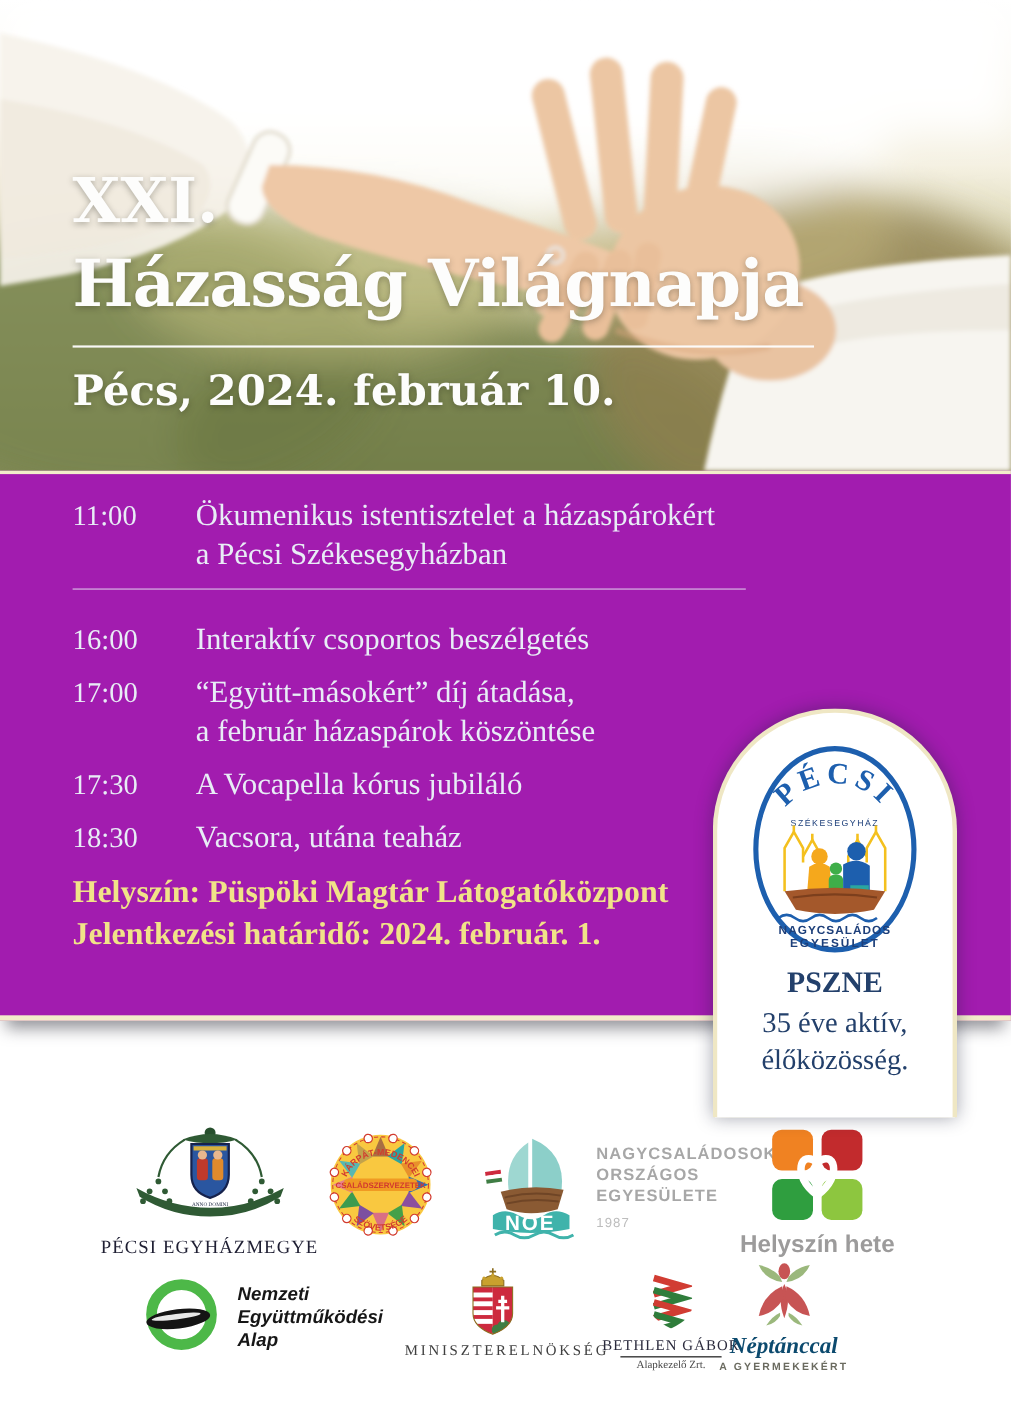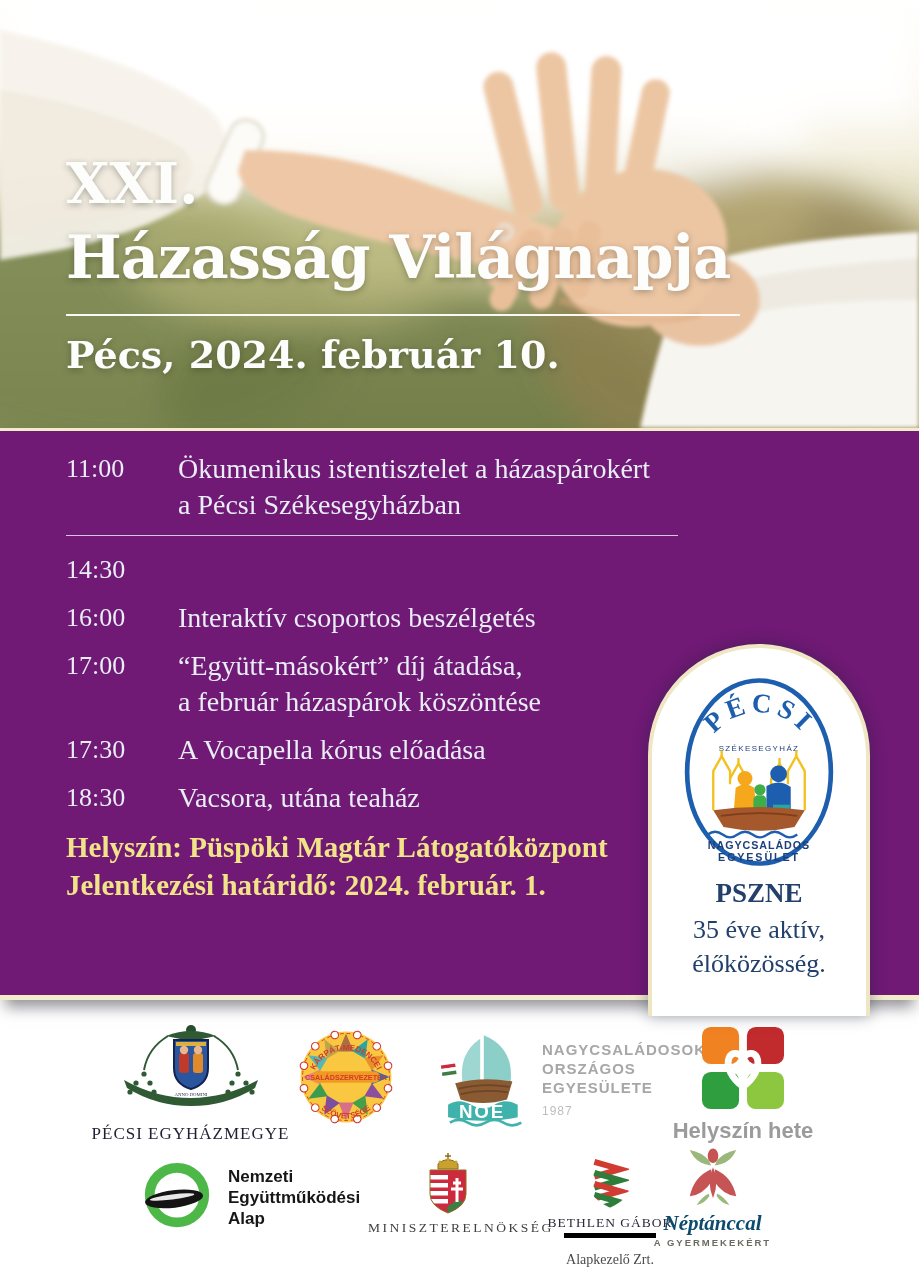--- a/index.html
+++ b/index.html
@@ -10,22 +10,22 @@
   .hero{position:absolute;left:0;top:0;width:919px;height:428px;overflow:hidden;}
   .hero svg{display:block;width:100%;height:100%;}
   .hero-text{position:absolute;left:66px;top:154px;color:#fdfdfc;z-index:3;
              text-shadow:0 2px 6px rgba(40,40,30,.35);}
   .edition{font-family:"DejaVu Serif","Liberation Serif",serif;font-weight:700;font-size:56px;line-height:58px;}
   .title{font-family:"DejaVu Serif","Liberation Serif",serif;font-weight:700;font-size:59px;line-height:64px;margin-top:14px;letter-spacing:-1px;}
   .rule{margin-top:24px;width:674px;height:2px;background:#fefefe;opacity:.95;}
   .date{font-family:"DejaVu Serif","Liberation Serif",serif;font-weight:700;font-size:38px;margin-top:16px;}
 
   
-  .panel{position:absolute;left:0;top:428px;width:919px;height:572px;box-sizing:border-box;
-         background:#701a75;border-top:3px solid #f2ecca;border-bottom:5px solid #f2ecca;
+  .panel{position:absolute;left:0;top:428px;width:919px;height:500px;box-sizing:border-box;
+         background:#a21caf;border-top:3px solid #f2ecca;border-bottom:5px solid #f2ecca;
          box-shadow:0 12px 14px -5px rgba(70,70,80,.6);z-index:1;}
   .sched{padding:20px 0 0 66px;color:#e8edf6;}
   .row{display:grid;grid-template-columns:112px 560px;margin-bottom:12px;}
   .time{font-size:26px;line-height:36px;}
   .sched-text{font-size:28px;line-height:36px;white-space:pre-line;}
   .divider{width:612px;height:1px;background:rgba(235,240,248,.8);margin:12px 0 16px 0;}
   .info{margin-top:12px;color:#f1e388;font-weight:700;font-size:29px;line-height:38px;}
 
   
   .arch{position:absolute;left:648px;top:644px;width:222px;height:372px;box-sizing:border-box;
@@ -43,21 +43,21 @@
   .pe-caption{margin-top:6px;font-size:17px;letter-spacing:1px;color:#1f1f33;}
   .noe-flex{display:flex;align-items:flex-start;gap:10px;text-align:left;}
   .noe-lines{margin-top:12px;font-family:"Liberation Sans",sans-serif;font-weight:700;
              font-size:15px;line-height:19px;color:#a7a7a7;letter-spacing:1px;}
   .noe-year{margin-top:5px;font-weight:400;font-size:12px;color:#bdbdbd;}
   .hh-caption{margin-top:8px;font-family:"Liberation Sans",sans-serif;font-weight:700;font-size:22px;color:#9c9b9b;}
   .nea-flex{display:flex;align-items:center;gap:14px;text-align:left;}
   .nea-lines{font-family:"Liberation Sans",sans-serif;font-weight:700;font-size:17px;line-height:21px;color:#161616;}
   .me-caption{margin-top:4px;font-size:13.5px;letter-spacing:2.5px;color:#3f3f3f;}
   .bg-caption{margin-top:5px;font-size:13.5px;letter-spacing:1px;color:#2a2a3c;}
-  .bg-sub{margin:2px auto 0 auto;padding-top:14px;border-top:5px solid #000000;width:92px;font-size:14px;color:#4a4a4a;}
+  .bg-sub{margin:2px auto 0 auto;padding-top:2px;border-top:1px solid #000000;width:92px;font-size:10px;color:#4a4a4a;}
   .nt-caption{margin-top:3px;font-style:italic;font-weight:700;font-size:21px;color:#0c4a6e;}
   .nt-sub{margin-top:1px;font-family:"Liberation Sans",sans-serif;font-weight:700;font-size:9.5px;letter-spacing:2px;color:#6b6b60;}
 </style>
 </head>
 <body>
 
 <div class="poster">
 
   <div class="hero">
     <svg viewBox="0 0 919 428" preserveAspectRatio="none">
@@ -120,34 +120,33 @@
 
   <div class="panel">
     <div class="sched">
       <div class="row">
         <div class="time">11:00</div>
         <div class="sched-text">Ökumenikus istentisztelet a házaspárokért
 a Pécsi Székesegyházban</div>
       </div>
       <div class="divider"></div>
       <div class="row">
-        <div class="time">14:30</div>
       </div>
       <div class="row">
         <div class="time">16:00</div>
         <div class="sched-text">Interaktív csoportos beszélgetés</div>
       </div>
       <div class="row">
         <div class="time">17:00</div>
         <div class="sched-text">“Együtt-másokért” díj átadása,
 a február házaspárok köszöntése</div>
       </div>
       <div class="row">
         <div class="time">17:30</div>
-        <div class="sched-text">A Vocapella kórus előadása</div>
+        <div class="sched-text">A Vocapella kórus jubiláló</div>
       </div>
       <div class="row">
         <div class="time">18:30</div>
         <div class="sched-text">Vacsora, utána teaház</div>
       </div>
       <div class="info">
         <div>Helyszín: Püspöki Magtár Látogatóközpont</div>
         <div>Jelentkezési határidő: 2024. február. 1.</div>
       </div>
     </div>
@@ -299,21 +298,21 @@
         <rect x="1" y="1" width="38" height="38" rx="9" fill="#f08222"></rect>
         <rect x="47" y="1" width="38" height="38" rx="9" fill="#c22b2d"></rect>
         <rect x="1" y="47" width="38" height="38" rx="9" fill="#2f9e3f"></rect>
         <rect x="47" y="47" width="38" height="38" rx="9" fill="#8dc63f"></rect>
         <line x1="43" y1="56" x2="43" y2="85" stroke="#ffffff" stroke-width="7"></line>
         <path d="M43 62 C 18 44 28 18 43 32 C 58 18 68 44 43 62 Z" fill="none" stroke="#ffffff" stroke-width="7" stroke-linejoin="round"></path>
       </svg>
       <div class="hh-caption">Helyszín hete</div>
     </div>
 
-    <div class="sp nea-flex" style="left:140px;top:160px;">
+    <div class="sp nea-flex" style="left:128px;top:160px;font-style:italic;">
       <svg width="74" height="74" viewBox="0 0 76 76">
         <circle cx="38" cy="36" r="28" stroke="#4db848" stroke-width="10" fill="none"></circle>
         <ellipse cx="35" cy="40" rx="30" ry="9" fill="#141414" transform="rotate(-7 35 40)"></ellipse>
         <ellipse cx="33" cy="38" rx="23" ry="2.6" fill="#ffffff" transform="rotate(-7 33 38)" opacity=".9"></ellipse>
       </svg>
       <div class="nea-lines">
         <div>Nemzeti</div>
         <div>Együttműködési</div>
         <div>Alap</div>
       </div>

